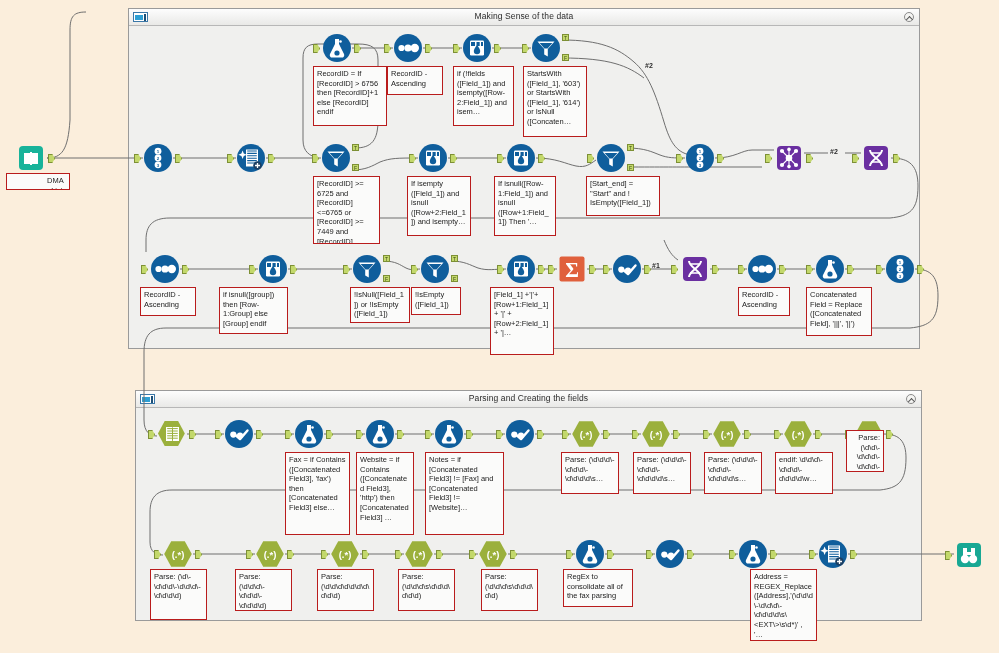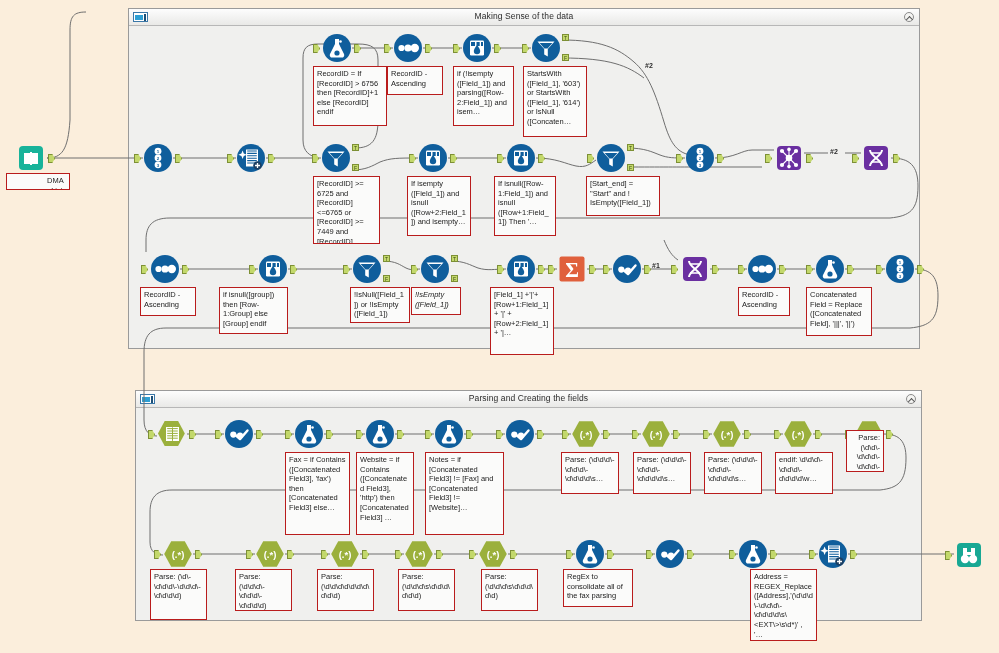--- a/index.html
+++ b/index.html
@@ -233,21 +233,21 @@
           <svg width="30" height="30" viewBox="0 0 30 30">
             <circle cx="15" cy="15" r="14" fill="#0f5e9c"></circle>
             <rect x="8" y="7.5" width="14" height="15" rx="1.2" fill="#fff"></rect>
             <path d="M9 9h4v4H9zM14.5 9h3.2v4h-3.2zM19 9h2v4h-2z" fill="#0f5e9c"></path>
             <path d="M15 12c0 0-3.2 4-3.2 6a3.2 3.2 0 0 0 6.4 0c0-2-3.2-6-3.2-6z" fill="#0f5e9c"></path>
           </svg>
         </span>
         <span class="anchor in"></span>
         <span class="anchor out"></span>
       </div>
-      <div class="anno" style="left: 453px; top: 66px; width: 61px; height: 60px;">if (!isempty ([Field_1]) and parsing([Row-2:Field_1]) and isem…</div>
+      <div class="anno" style="left: 453px; top: 66px; width: 61px; height: 60px;">if (!fields ([Field_1]) and isempty([Row-2:Field_1]) and isem…</div>
       <div class="tool shape-circle" style="left: 531px; top: 33px;">
         <span class="glyph" style="background: transparent;">
           <svg width="30" height="30" viewBox="0 0 30 30">
             <circle cx="15" cy="15" r="14" fill="#0f5e9c"></circle>
             <path d="M6.5 8.5h17L16.8 16v7.5l-3.6-2V16z" fill="#fff"></path>
             <path d="M8.6 10h12.8l-4.8 5.4h-3.2z" fill="#0f5e9c"></path>
           </svg>
         </span>
         <span class="anchor in"></span>
         <span class="anchor tf t lbl">T</span>
@@ -422,21 +422,21 @@
           <svg width="30" height="30" viewBox="0 0 30 30">
             <circle cx="15" cy="15" r="14" fill="#0f5e9c"></circle>
             <path d="M6.5 8.5h17L16.8 16v7.5l-3.6-2V16z" fill="#fff"></path>
             <path d="M8.6 10h12.8l-4.8 5.4h-3.2z" fill="#0f5e9c"></path>
           </svg>
         </span>
         <span class="anchor in"></span>
         <span class="anchor tf t lbl">T</span>
         <span class="anchor tf f lbl">F</span>
       </div>
-      <div class="anno" style="left: 411px; top: 287px; width: 50px; height: 28px; font-style: italic;">!IsEmpty ([Field_1])</div>
+      <div class="anno" style="left: 411px; top: 287px; width: 50px; height: 28px;">!IsEmpty ([Field_1])</div>
       <div class="tool shape-circle" style="left: 506px; top: 254px;">
         <span class="glyph" style="background: transparent;">
           <svg width="30" height="30" viewBox="0 0 30 30">
             <circle cx="15" cy="15" r="14" fill="#0f5e9c"></circle>
             <rect x="8" y="7.5" width="14" height="15" rx="1.2" fill="#fff"></rect>
             <path d="M9 9h4v4H9zM14.5 9h3.2v4h-3.2zM19 9h2v4h-2z" fill="#0f5e9c"></path>
             <path d="M15 12c0 0-3.2 4-3.2 6a3.2 3.2 0 0 0 6.4 0c0-2-3.2-6-3.2-6z" fill="#0f5e9c"></path>
           </svg>
         </span>
         <span class="anchor in"></span>

